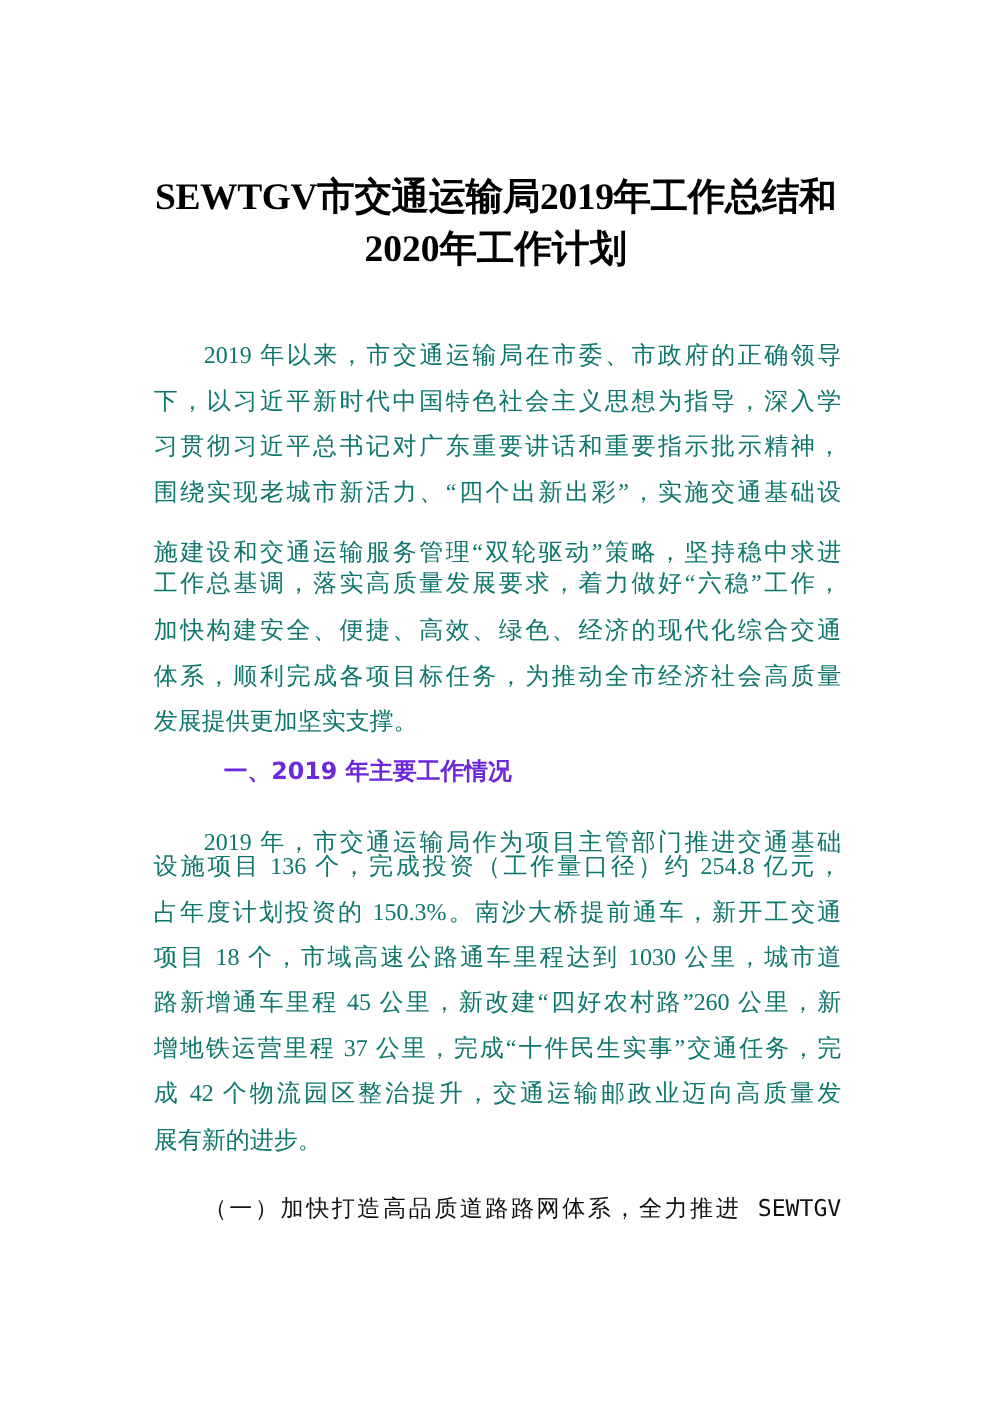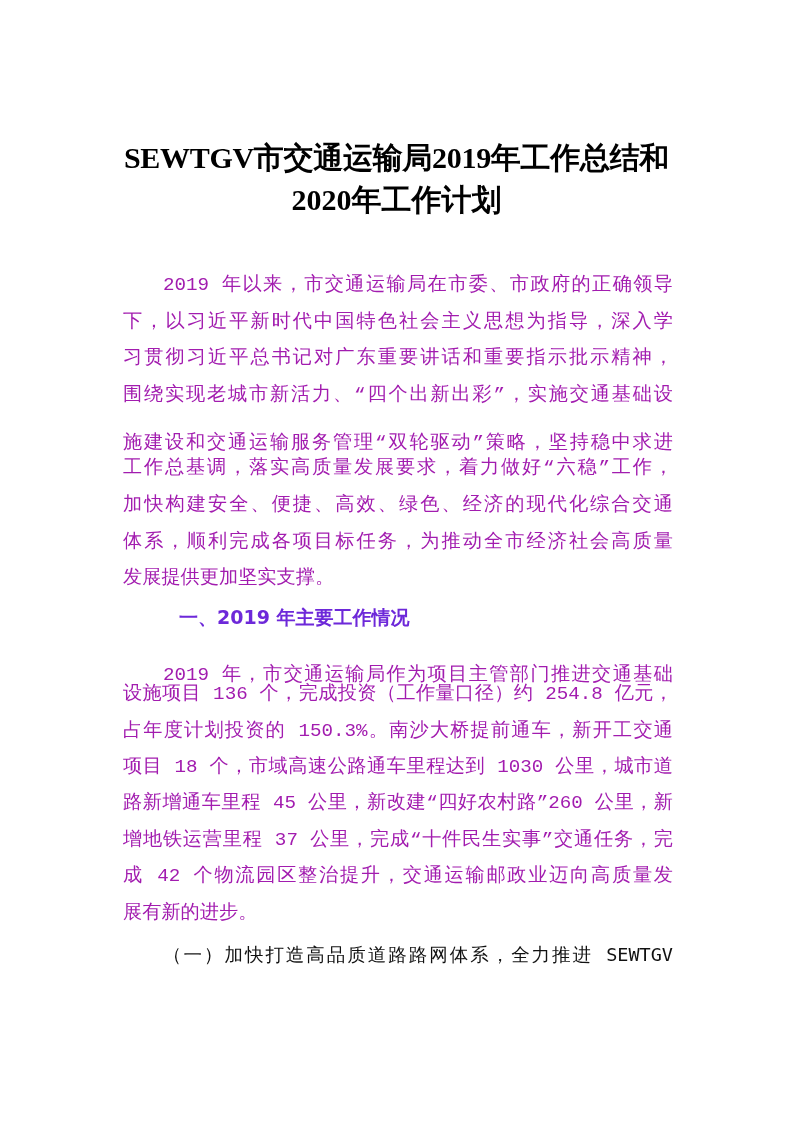--- a/index.html
+++ b/index.html
@@ -7,36 +7,36 @@
   .page { position: absolute; left: 0; top: 0; width: 793px; height: 1122px; background: #fff; border-radius: 21px; }
   .title {
     position: absolute; left: 100px; width: 593px; text-align: center;
     font-family: "Liberation Serif", "DejaVu Serif", serif;
     font-weight: bold; font-size: 30px; color: #000; line-height: 40px; white-space: nowrap;
   }
   .t1 { top: 138px; letter-spacing: -0.3px; }
   .t2 { top: 180px; }
   .line {
     position: absolute; left: 123px; width: 550px;
-    font-family: Liberation Mono, monospace;
-    font-size: 19.2px; color: #a21caf; line-height: 30px; white-space: nowrap;
+    font-family: Liberation Serif, serif;
+    font-size: 19.2px; color: #0f766e; line-height: 30px; white-space: nowrap;
     text-align: justify; text-align-last: justify;
   }
   .line.last { text-align-last: left; }
   .line.indent { left: 163px; width: 510px; }
   .heading {
     position: absolute; left: 179px;
     font-family: "DejaVu Sans", "Liberation Sans", sans-serif;
     font-size: 19px; font-weight: bold; color: #6d28d9; line-height: 30px; white-space: nowrap;
   }
   .sub {
     position: absolute; left: 163px; width: 510px;
     font-family: "DejaVu Sans Mono", "Liberation Mono", monospace;
     font-size: 18.5px; color: #111; line-height: 30px; white-space: nowrap;
-    text-align: justify; text-align-last: justify;
+    text-align: justify; text-align-last: justify; margin-top: 13px;
   }
   .sub.cont { left: 123px; width: 550px; text-align-last: left; }
 </style>
 </head>
 <body>
 
 <div class="page">
 
   <div class="title t1">SEWTGV市交通运输局2019年工作总结和</div>
   <div class="title t2">2020年工作计划</div>

